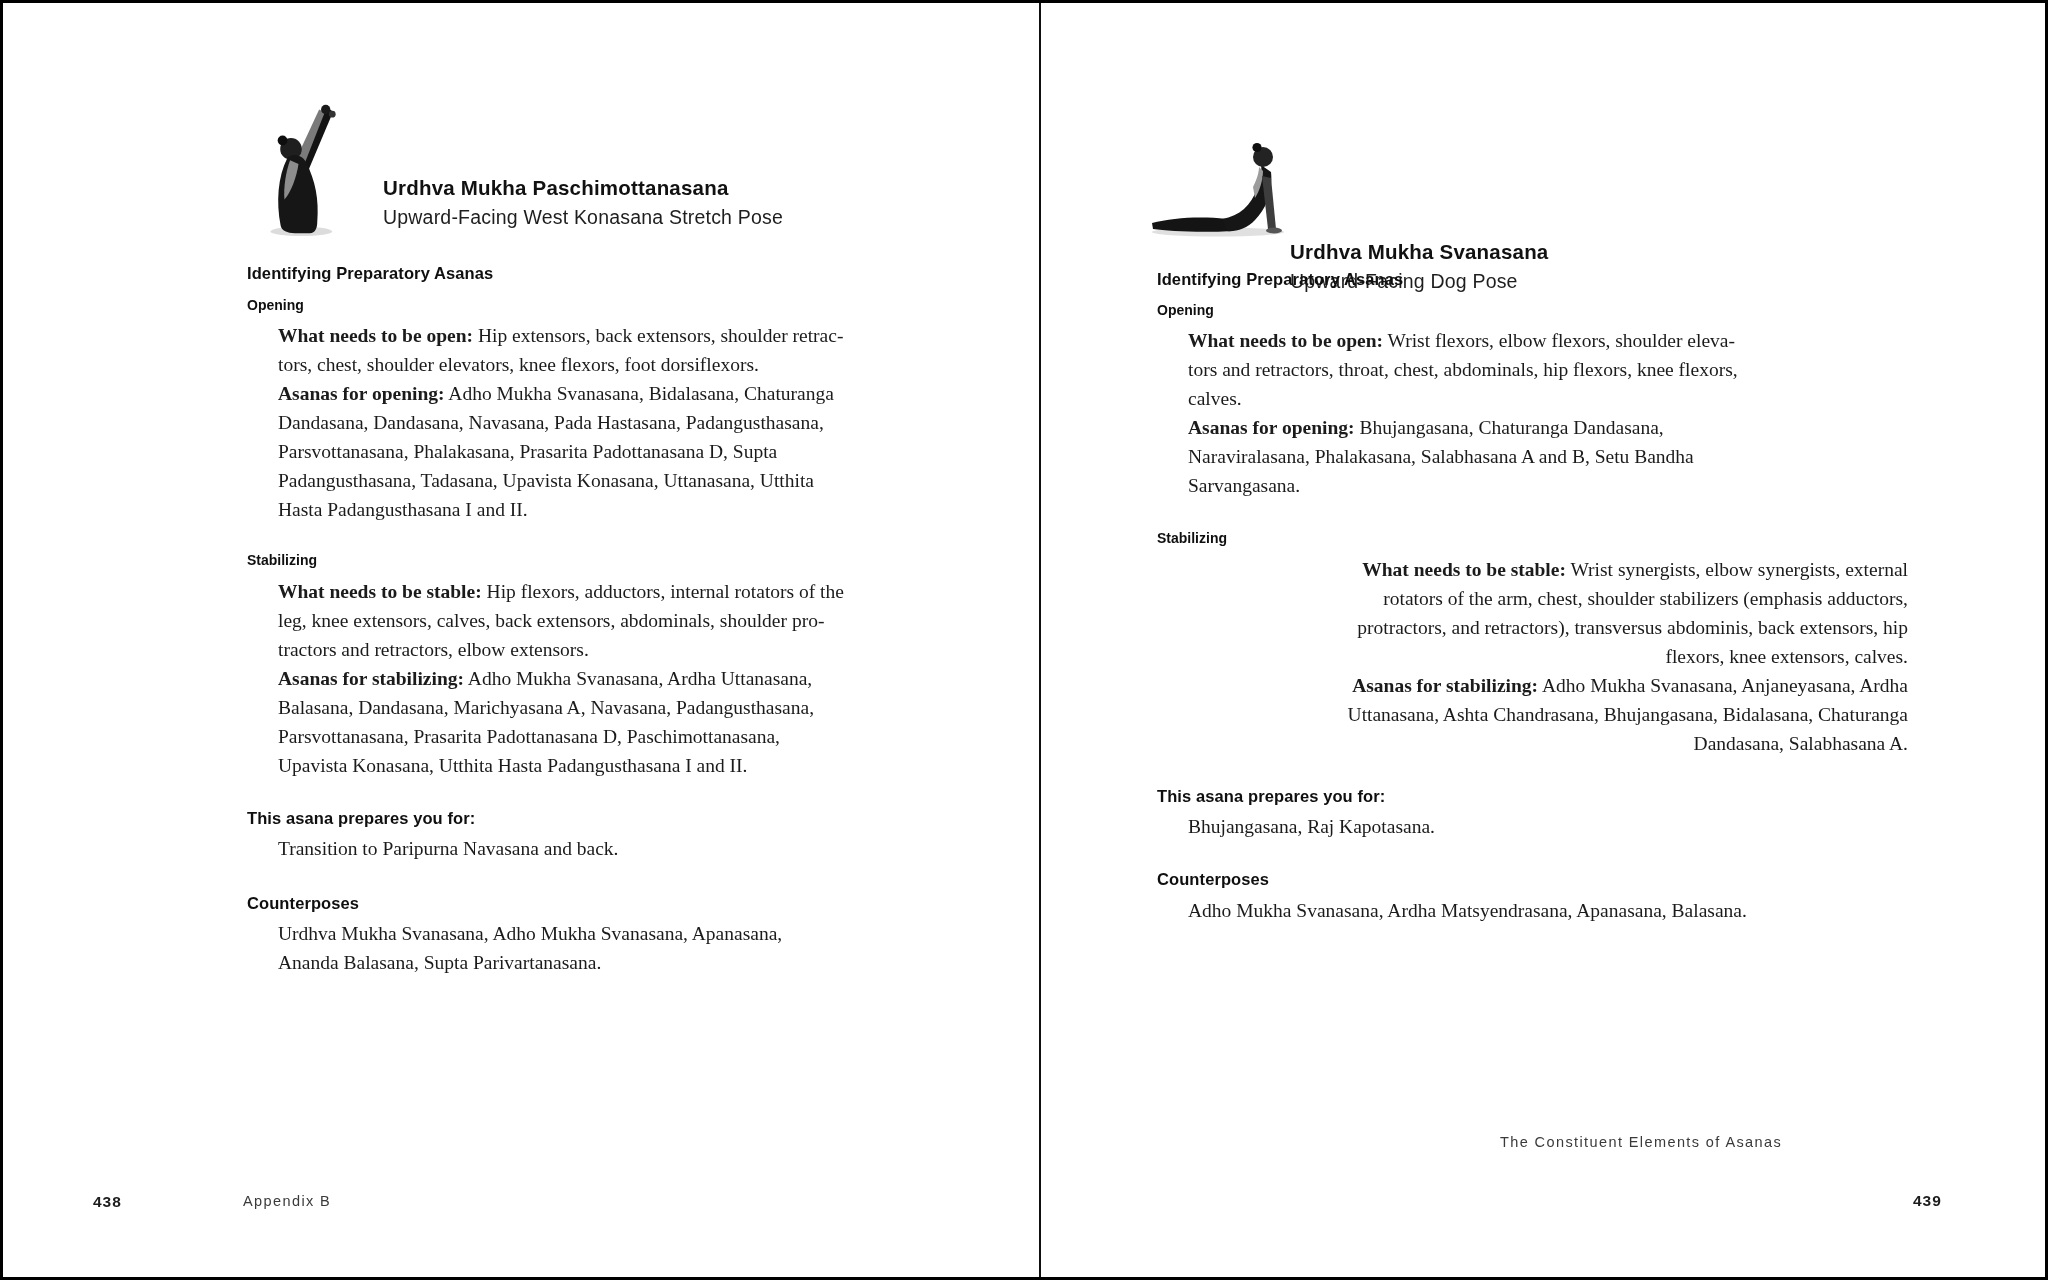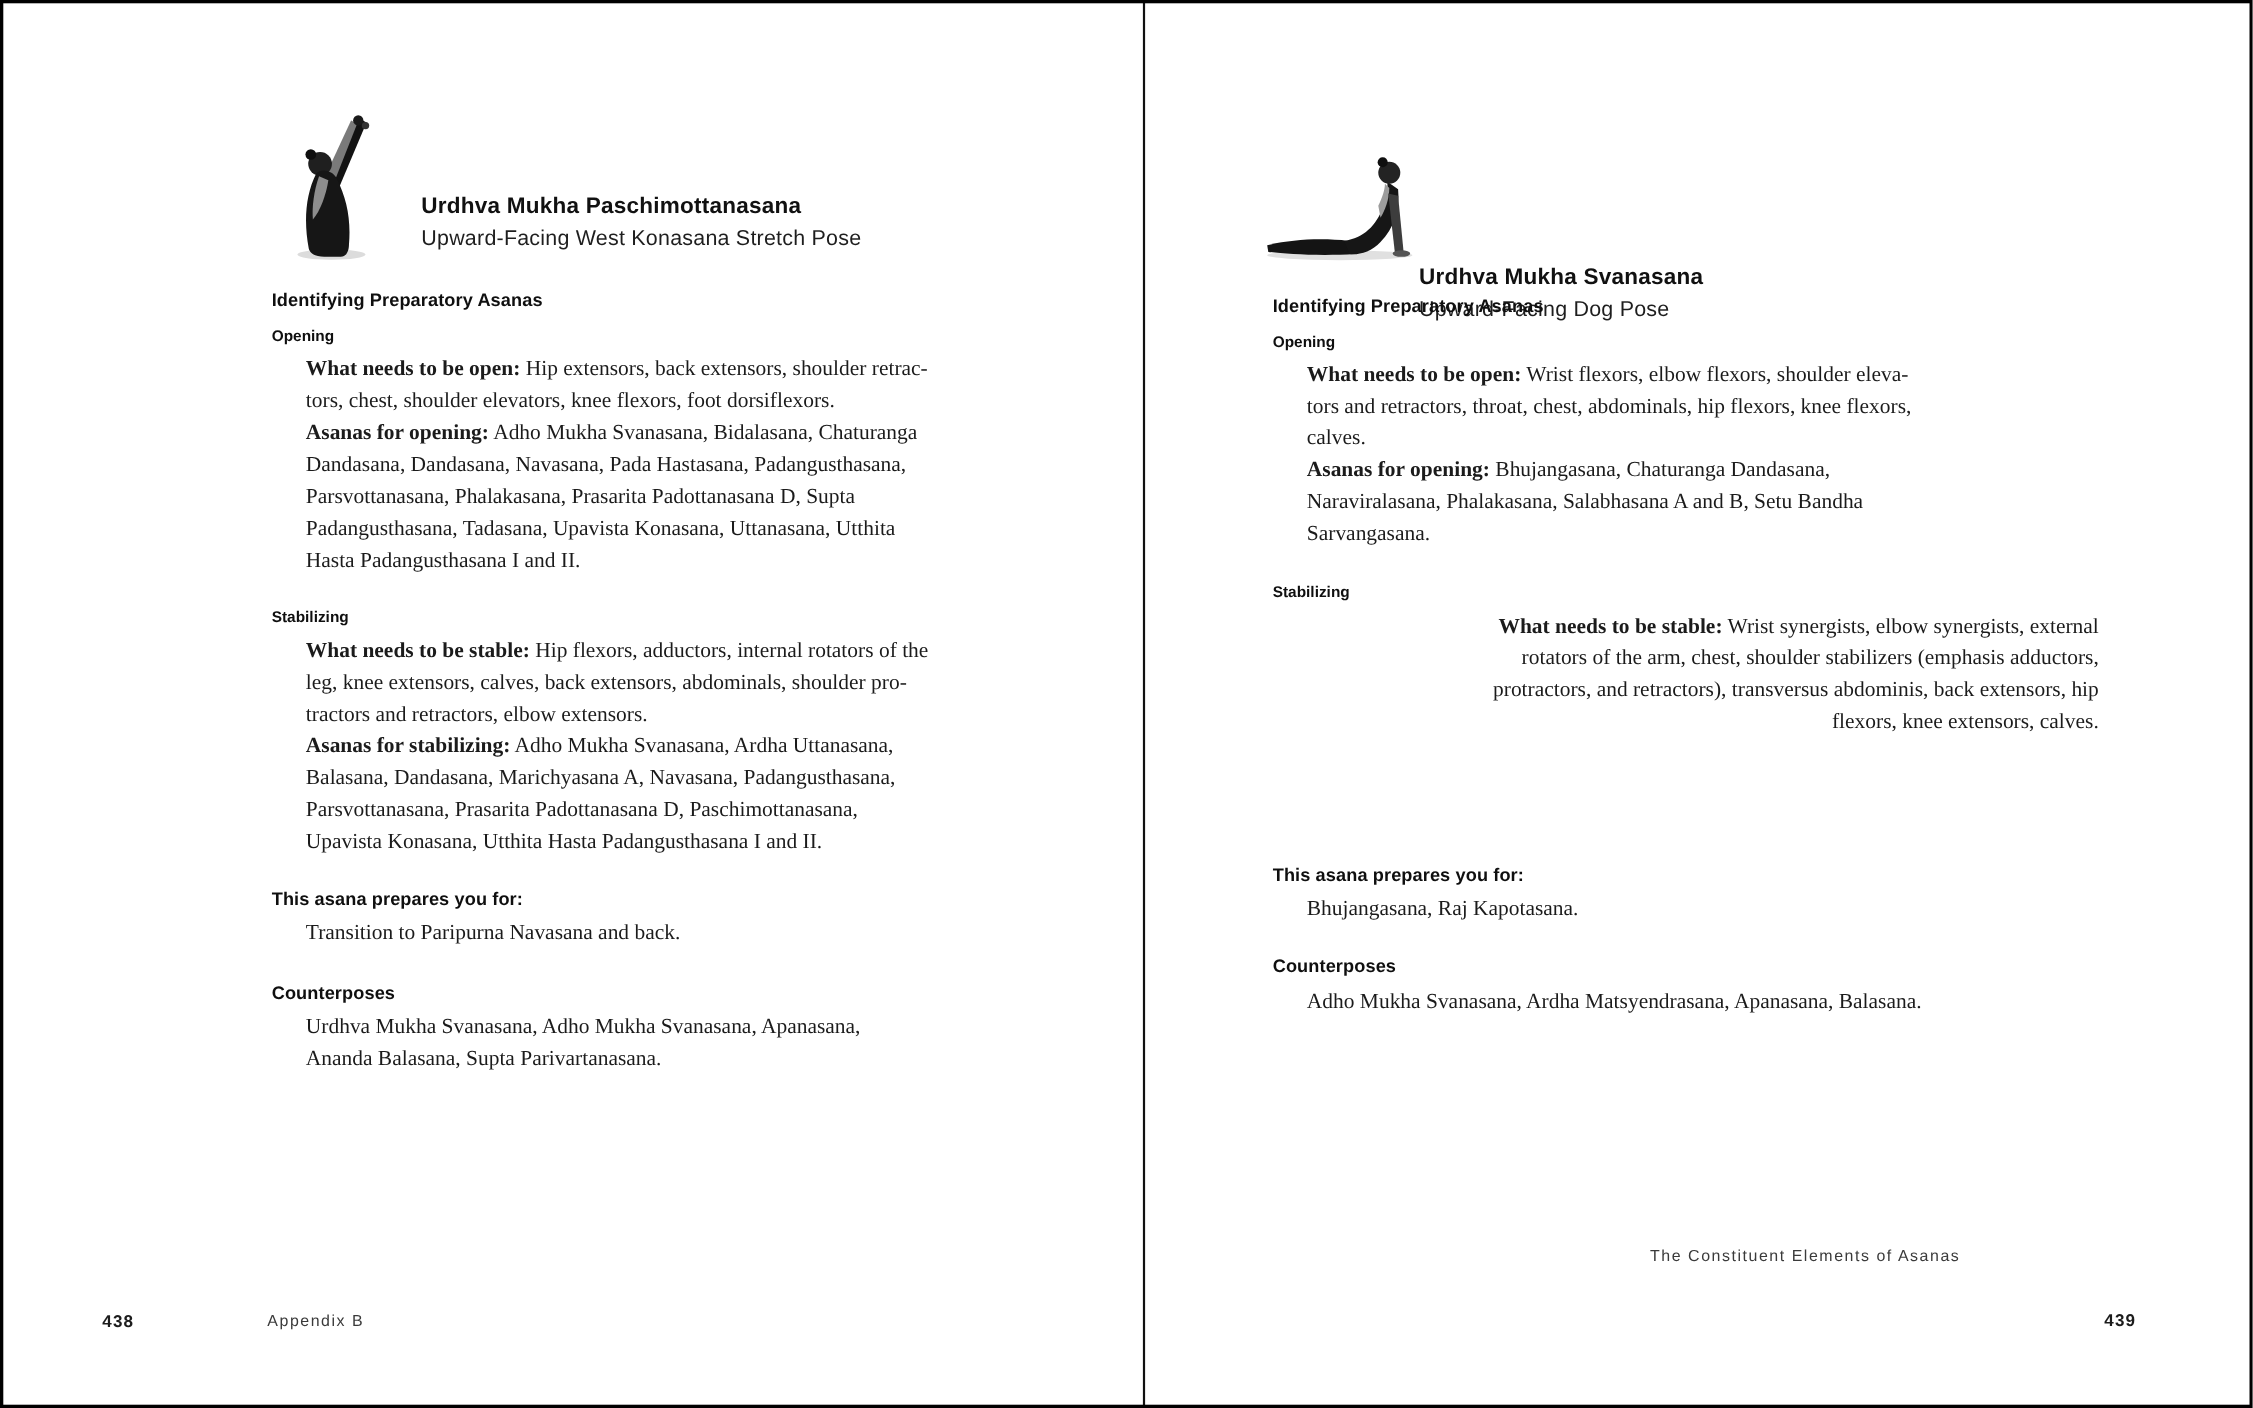--- a/index.html
+++ b/index.html
@@ -119,20 +119,23 @@
 Sarvangasana.</span></p>
       </div>
 
     <div class="abs h-sub" style="left:1157px;top:530px;">Stabilizing</div>
 
     <div class="abs" style="left:1188px;top:555px;text-align:right;">
         <p class="para"><strong class="lead">What needs to be stable:</strong><span> Wrist synergists, elbow synergists, external
 rotators of the arm, chest, shoulder stabilizers (emphasis adductors,
 protractors, and retractors), transversus abdominis, back extensors, hip
 flexors, knee extensors, calves.</span></p>
+        <p class="para"><strong class="lead">Asanas for stabilizing:</strong><span> Adho Mukha Svanasana, Anjaneyasana, Ardha
+Uttanasana, Ashta Chandrasana, Bhujangasana, Bidalasana, Chaturanga
+Dandasana, Salabhasana A.</span></p>
       </div>
 
     <div class="abs h-main" style="left:1157px;top:787px;">This asana prepares you for:</div>
     <div class="abs serif-line" style="left:1188px;top:812px;">Bhujangasana, Raj Kapotasana.</div>
 
     <div class="abs h-main" style="left:1157px;top:870px;">Counterposes</div>
     <div class="abs serif-line" style="left:1188px;top:896px;">Adho Mukha Svanasana, Ardha Matsyendrasana, Apanasana, Balasana.</div>
 
     <div class="abs foot-label" style="left:1500px;top:1134px;width:312px;text-align:left;">The Constituent Elements of Asanas</div>
     <div class="abs foot-num" style="left:1913px;top:1192px;">439</div>

